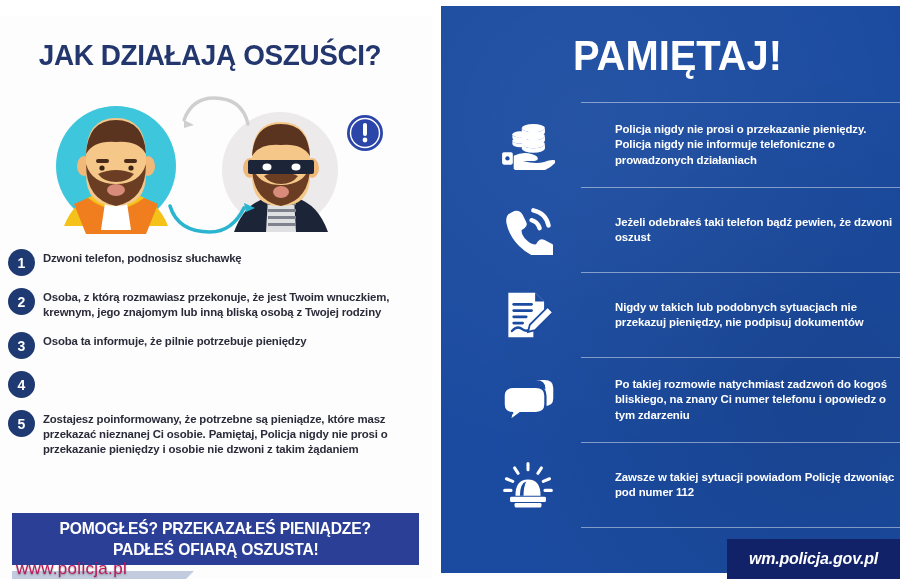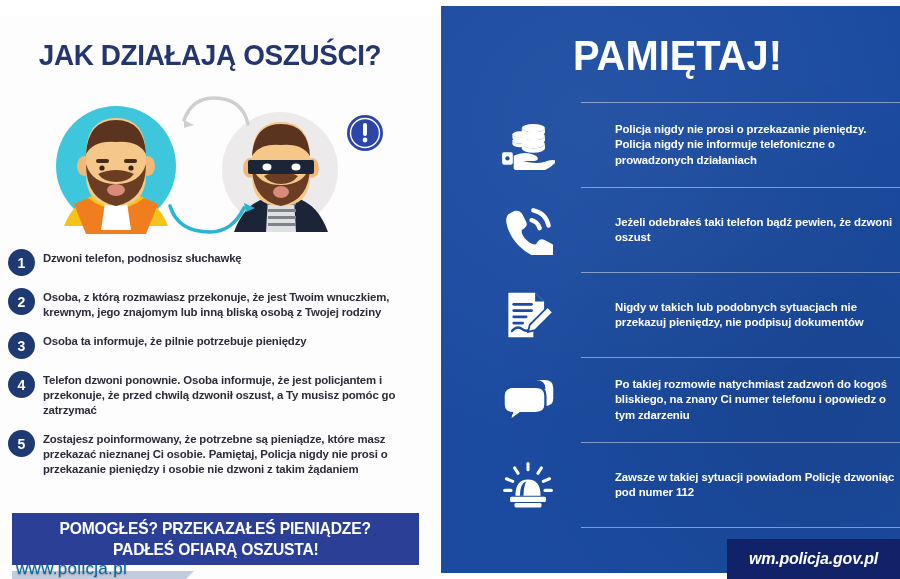--- a/index.html
+++ b/index.html
@@ -113,21 +113,21 @@
     content: "";
     position: absolute;
     left: 165px; top: 0;
     border-top: 17px solid #c3ccdf;
     border-right: 17px solid transparent;
   }
   #watermark-left {
     position: absolute;
     left: 16px; top: 543px;
     font-size: 17px;
-    color: #0369a1;
+    color: #be185d;
     font-weight: normal;
     letter-spacing: 0.3px;
     text-shadow: 0 1px 2px rgba(0,0,0,.35);
   }
 
   
   #right-panel {
     position: absolute;
     left: 441px; top: 6px;
     width: 473px; height: 567px;
@@ -287,21 +287,20 @@
       <div class="step">
         <div class="step-num">2</div>
         <div class="step-text">Osoba, z którą rozmawiasz przekonuje, że jest Twoim wnuczkiem, krewnym, jego znajomym lub inną bliską osobą z Twojej rodziny</div>
       </div>
       <div class="step">
         <div class="step-num">3</div>
         <div class="step-text">Osoba ta informuje, że pilnie potrzebuje pieniędzy</div>
       </div>
       <div class="step">
         <div class="step-num">4</div>
-        <div class="step-text">Telefon dzwoni ponownie. Osoba informuje, że jest policjantem i przekonuje, że przed chwilą dzwonił oszust, a Ty musisz pomóc go zatrzymać</div>
       </div>
       <div class="step">
         <div class="step-num">5</div>
         <div class="step-text">Zostajesz poinformowany, że potrzebne są pieniądze, które masz przekazać nieznanej Ci osobie. Pamiętaj, Policja nigdy nie prosi o przekazanie pieniędzy i osobie nie dzwoni z takim żądaniem</div>
       </div>
     </div>
 
     <div id="banner-shadow"></div>
 
     <div id="left-banner">

